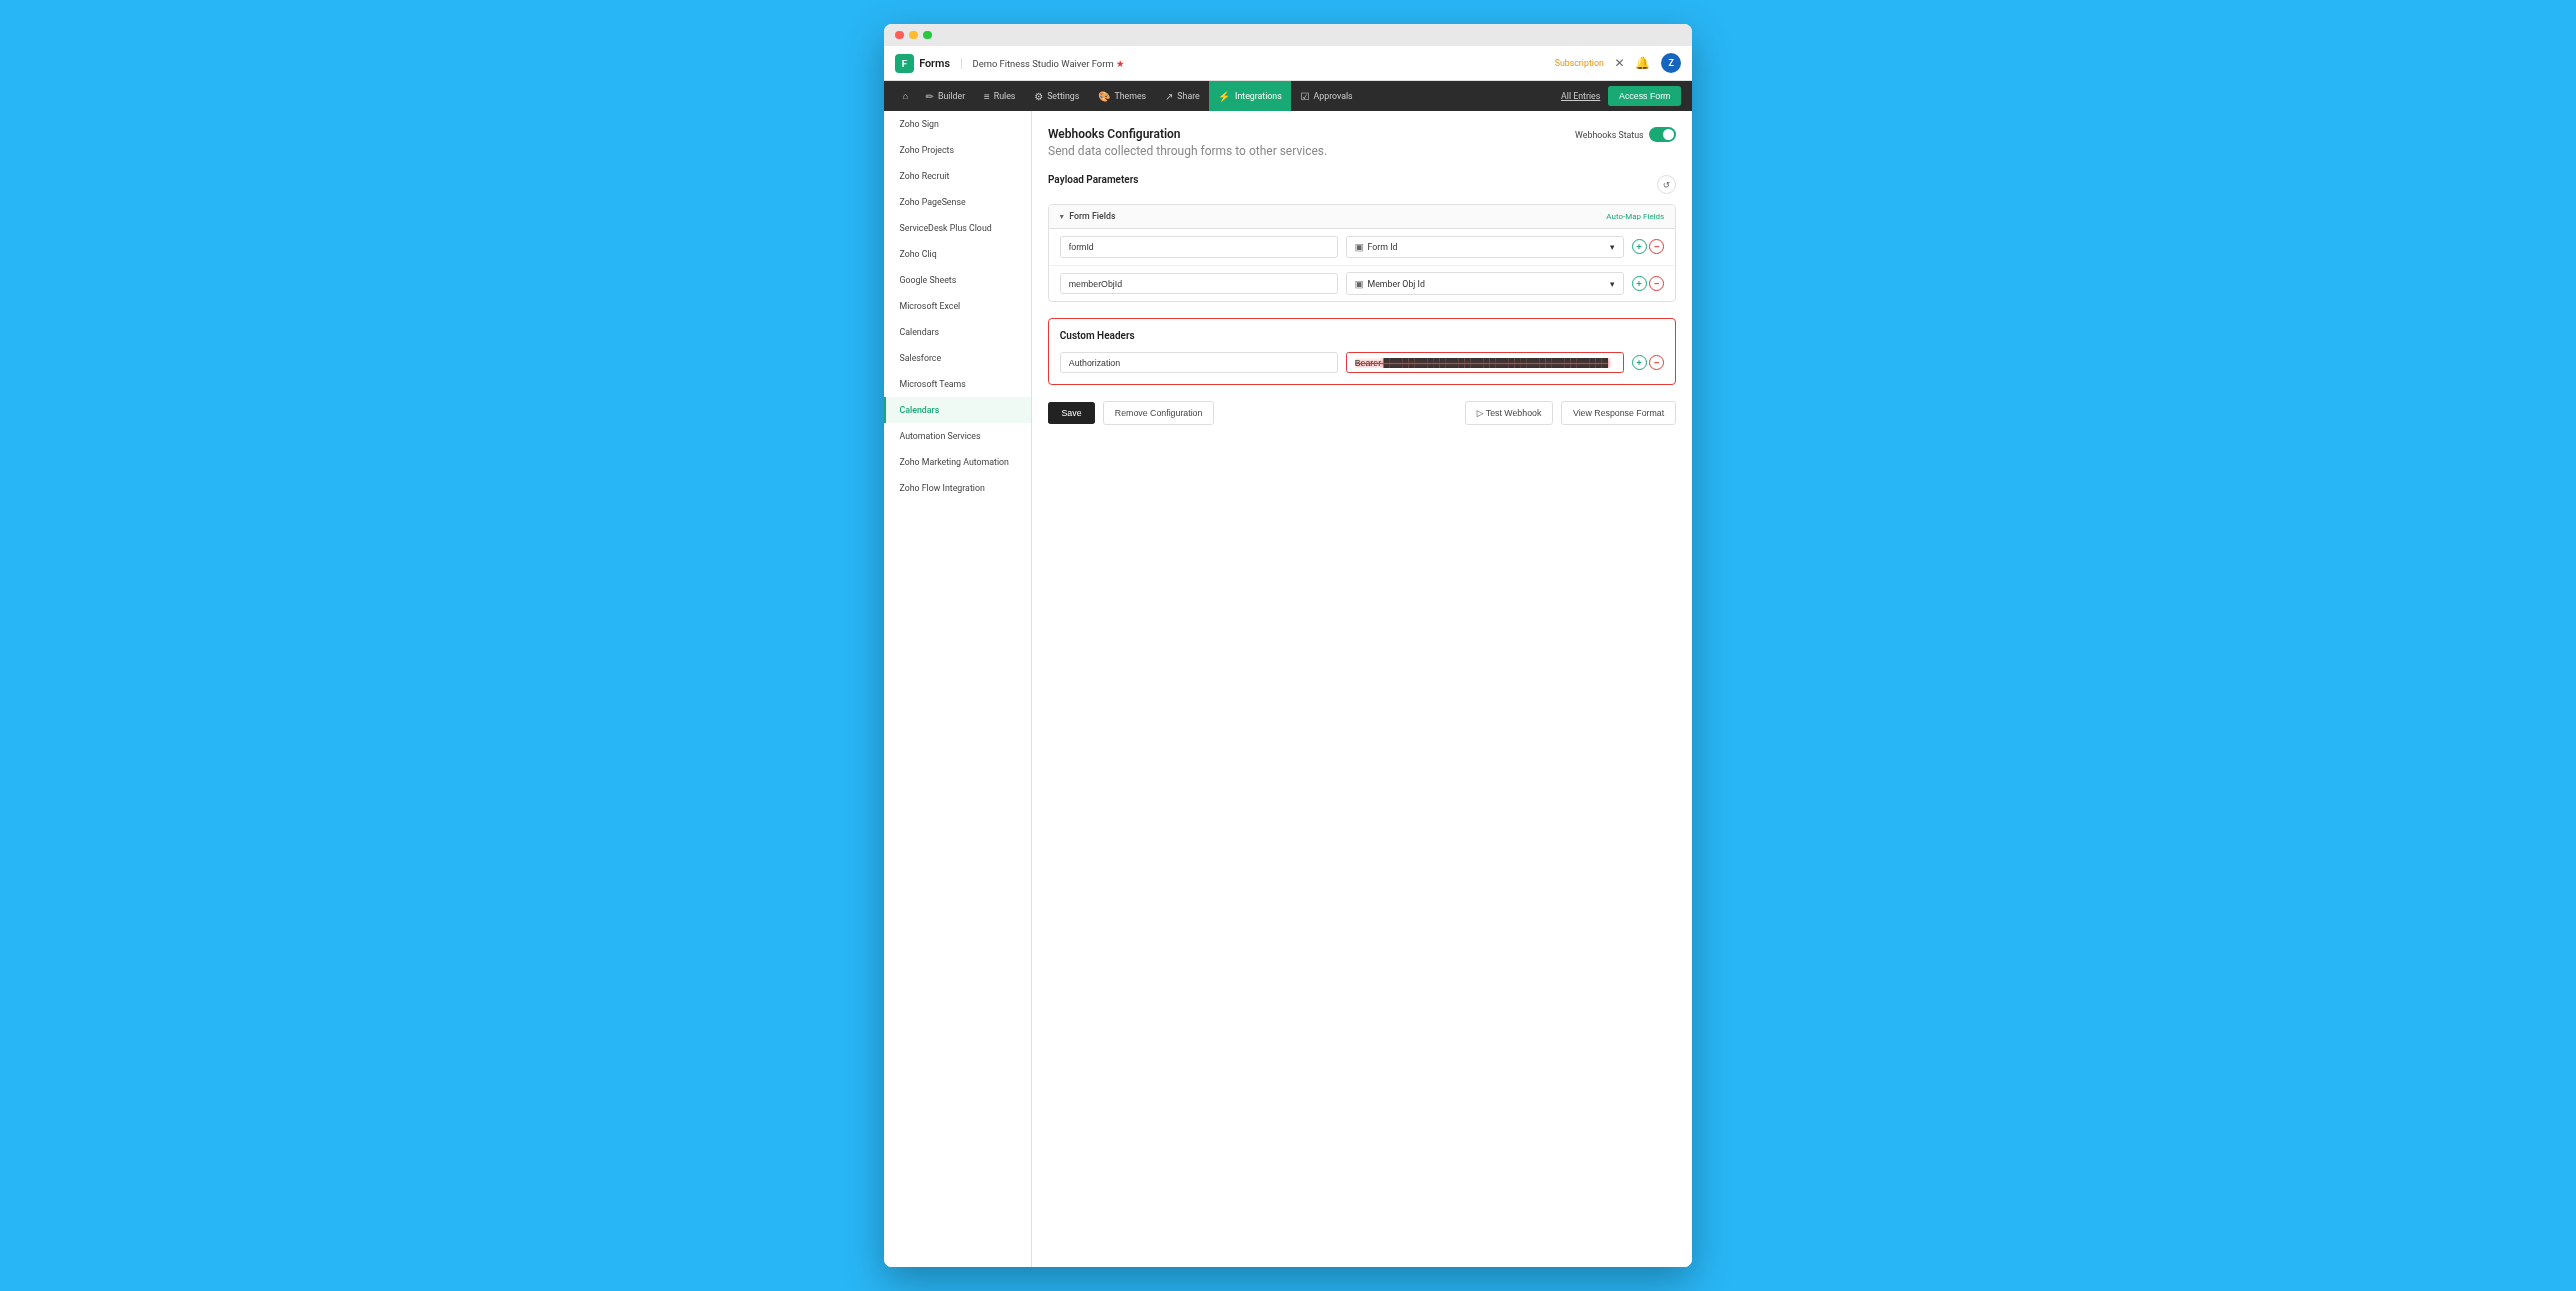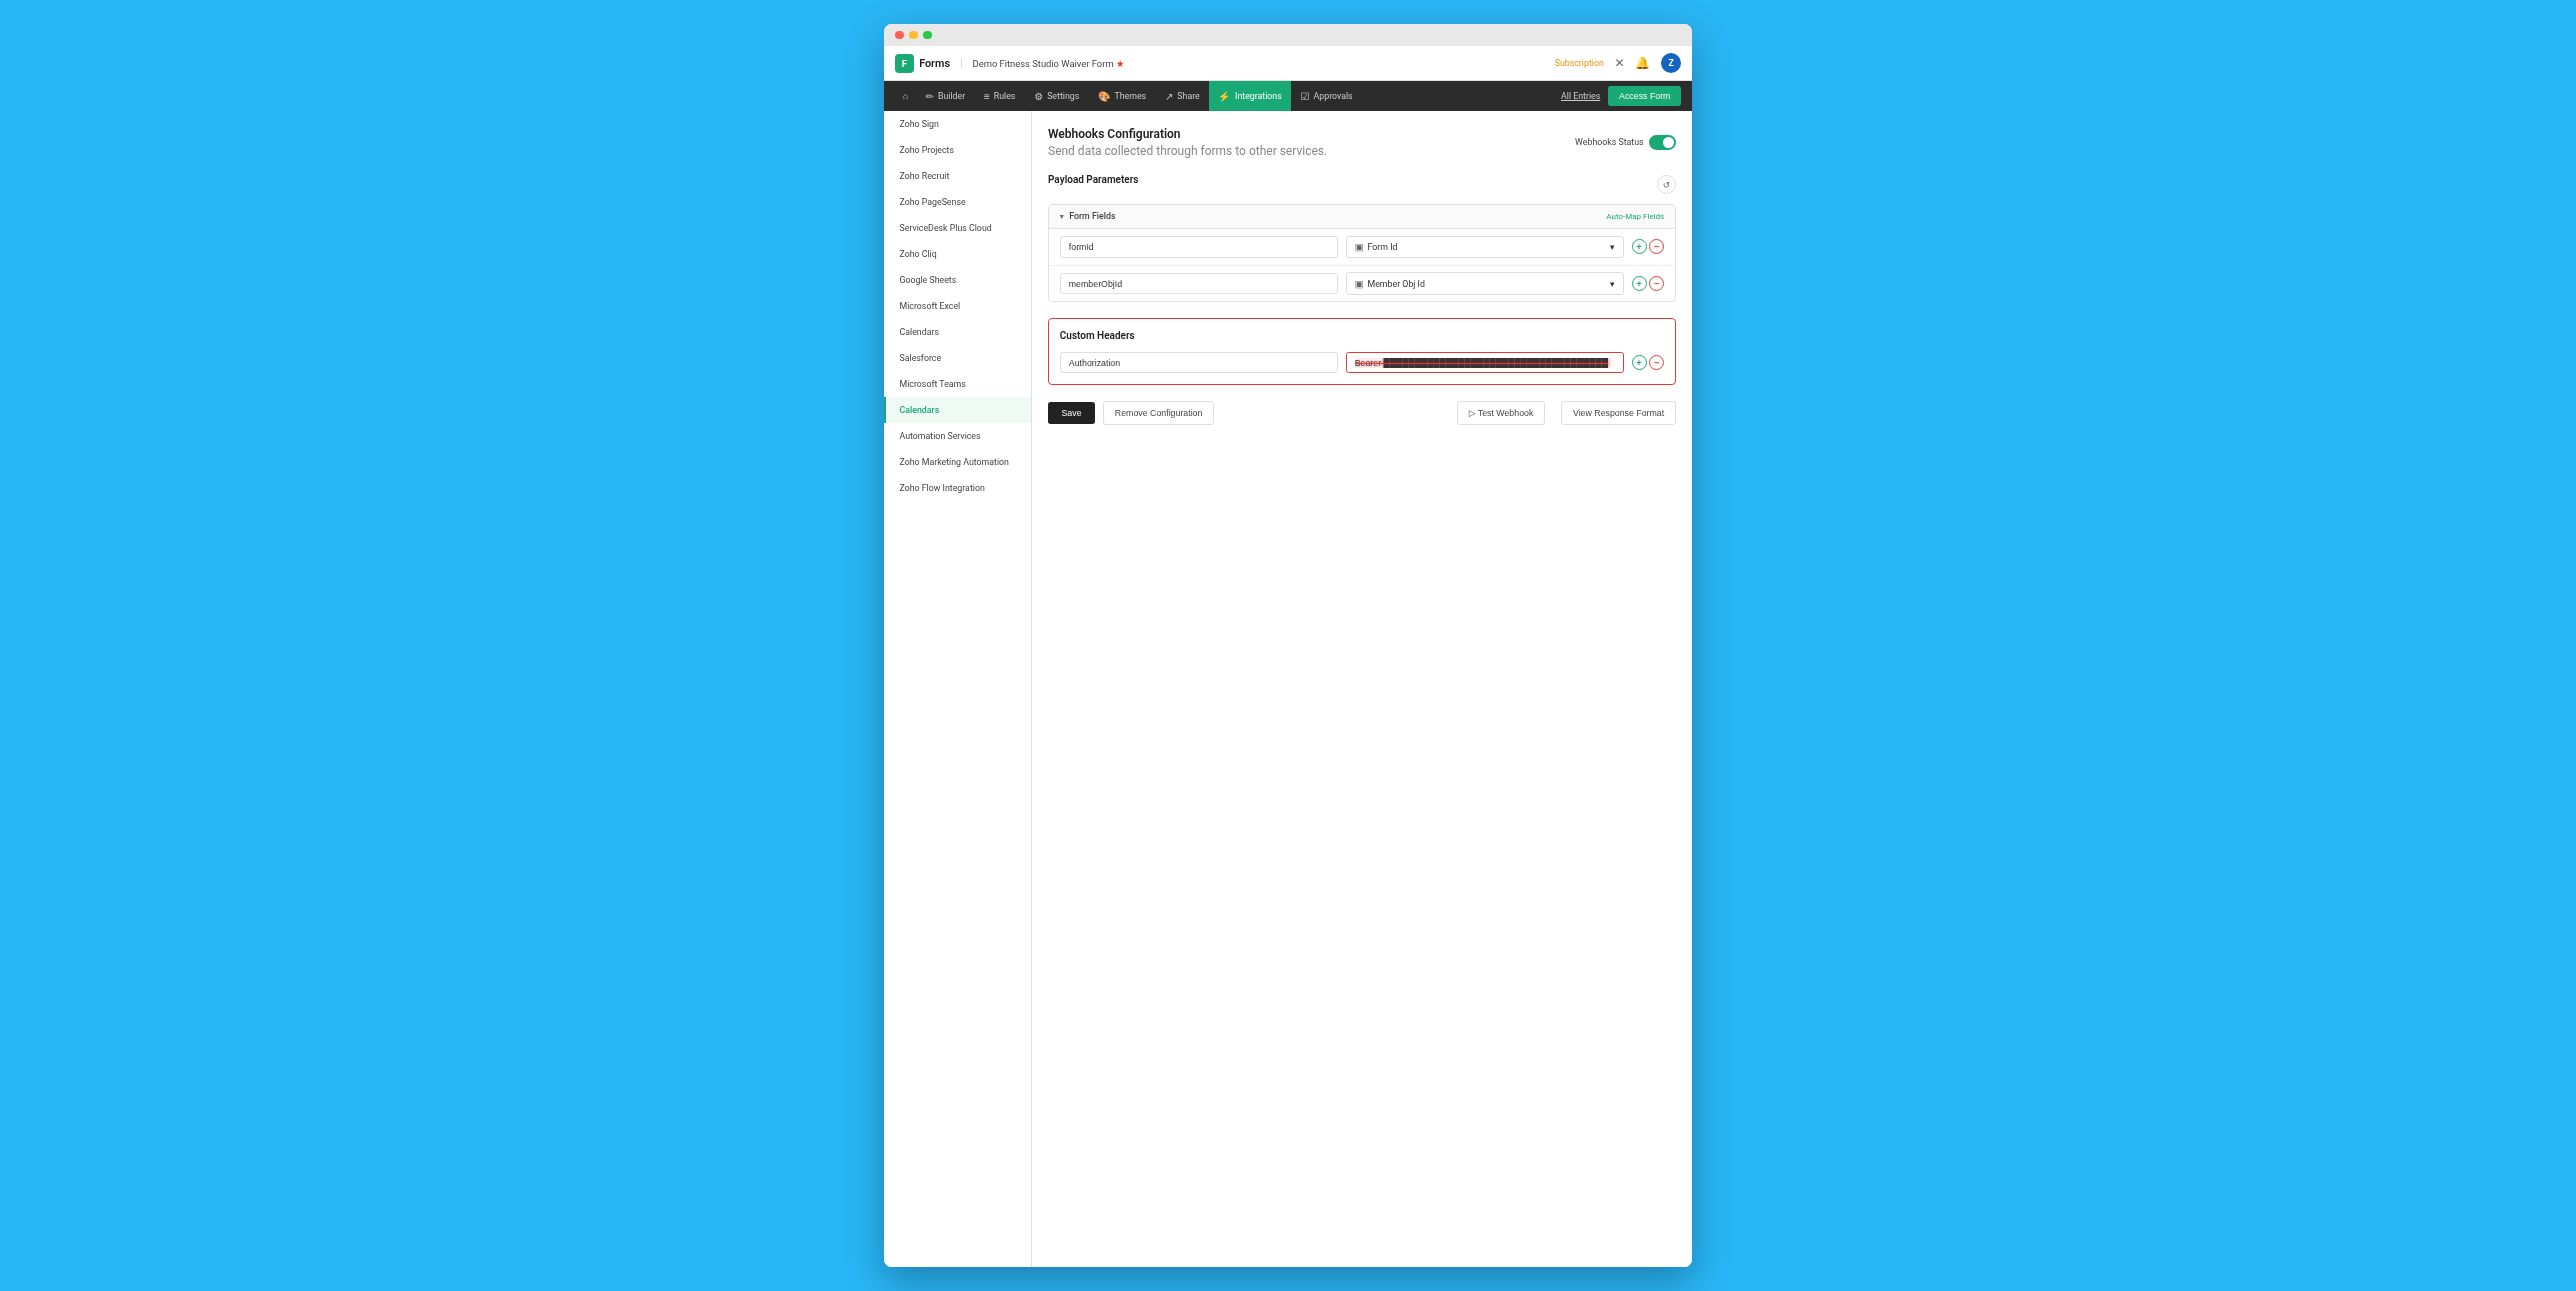--- a/index.html
+++ b/index.html
@@ -162,21 +162,21 @@
 
     .content {
       flex: 1;
       overflow-y: auto;
       padding: 16px;
       background: white;
     }
 
     .webhooks-header {
       display: flex;
-      align-items: center;
+      align-items: flex-start;
       justify-content: space-between;
       margin-bottom: 16px;
     }
     .webhooks-title {
       font-size: 12px; font-weight: 600; color: #222;
     }
     .webhooks-subtitle {
       font-size: 12px; color: #888; margin-top: 2.7px;
     }
     .webhooks-status {
@@ -341,21 +341,21 @@
     }
 
     .footer-actions {
       display: flex;
       align-items: center;
       margin-top: 16px;
       gap: 8px;
     }
     .footer-right {
       margin-left: auto;
-      display: flex; gap: 16px;
+      display: flex; gap: 8px;
     }
     .save-btn {
       background: #222;
       color: white;
       border: none;
       padding: 6px 13.5px;
       border-radius: 2.7px;
       font-size: 8.8px;
       cursor: pointer;
       font-weight: 500;

